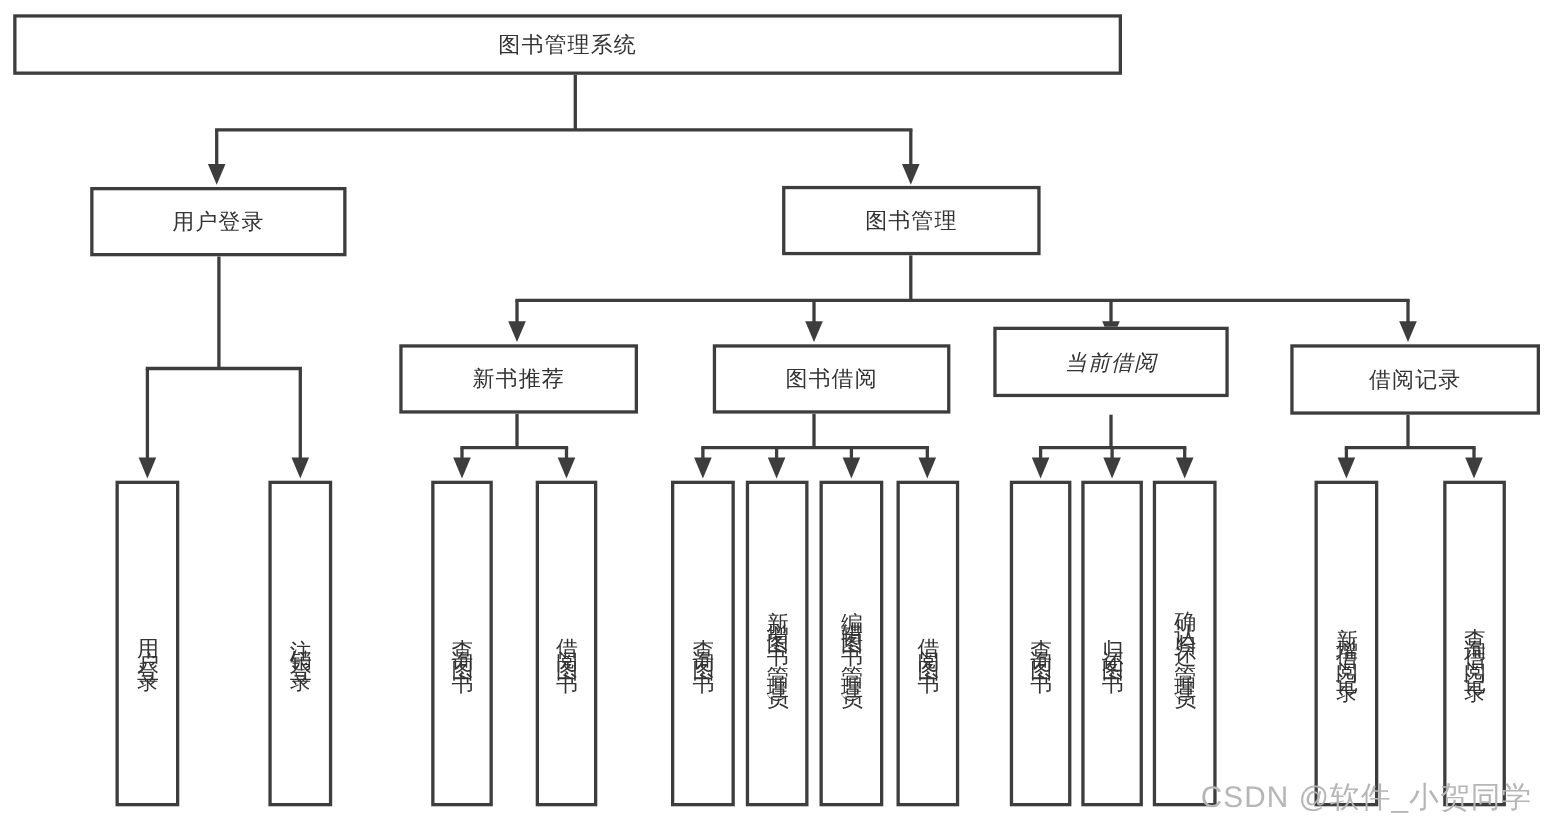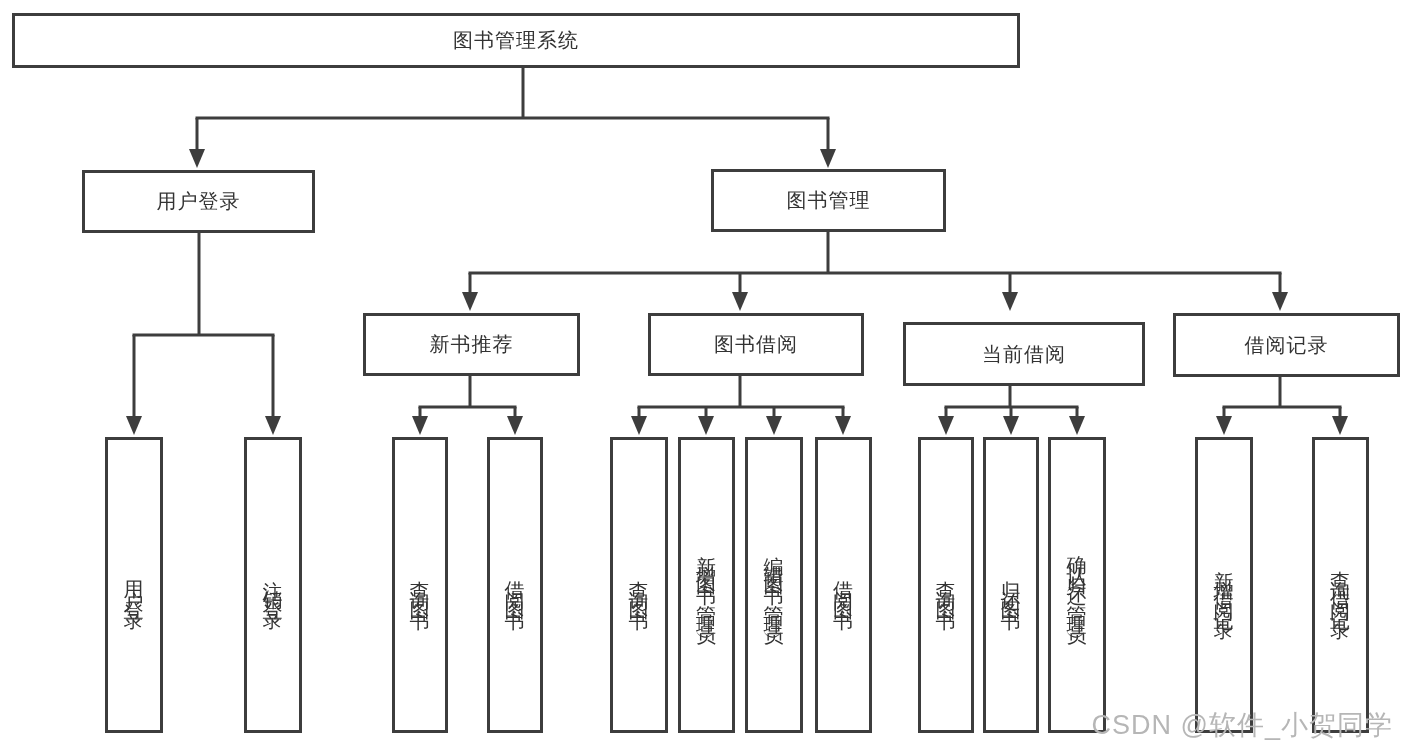--- a/index.html
+++ b/index.html
@@ -127,21 +127,21 @@
   <div class="box h-box" style="left:363px;top:313px;width:217px;height:63px;">
     <span>新书推荐</span>
   </div>
 
   <div class="box h-box" style="left:711px;top:169px;width:235px;height:63px;">
     <span>图书管理</span>
   </div>
   <div class="box h-box" style="left:632px;top:313px;width:216px;height:63px;margin-left:16px;">
     <span>图书借阅</span>
   </div>
-  <div class="box h-box" style="left:903px;top:322px;width:242px;height:64px;">
+  <div class="box h-box" style="left:903px;top:297px;width:214px;height:64px;font-style:italic;">
     <span>当前借阅</span>
   </div>
   <div class="box h-box" style="left:1173px;top:313px;width:227px;height:64px;">
     <span>借阅记录</span>
   </div>
 
   <div class="box v-box" style="left:105px;top:437px;width:58px;height:296px;">
     <span>用户登录</span>
   </div>
   <div class="box v-box" style="left:244px;top:437px;width:58px;height:296px;">

